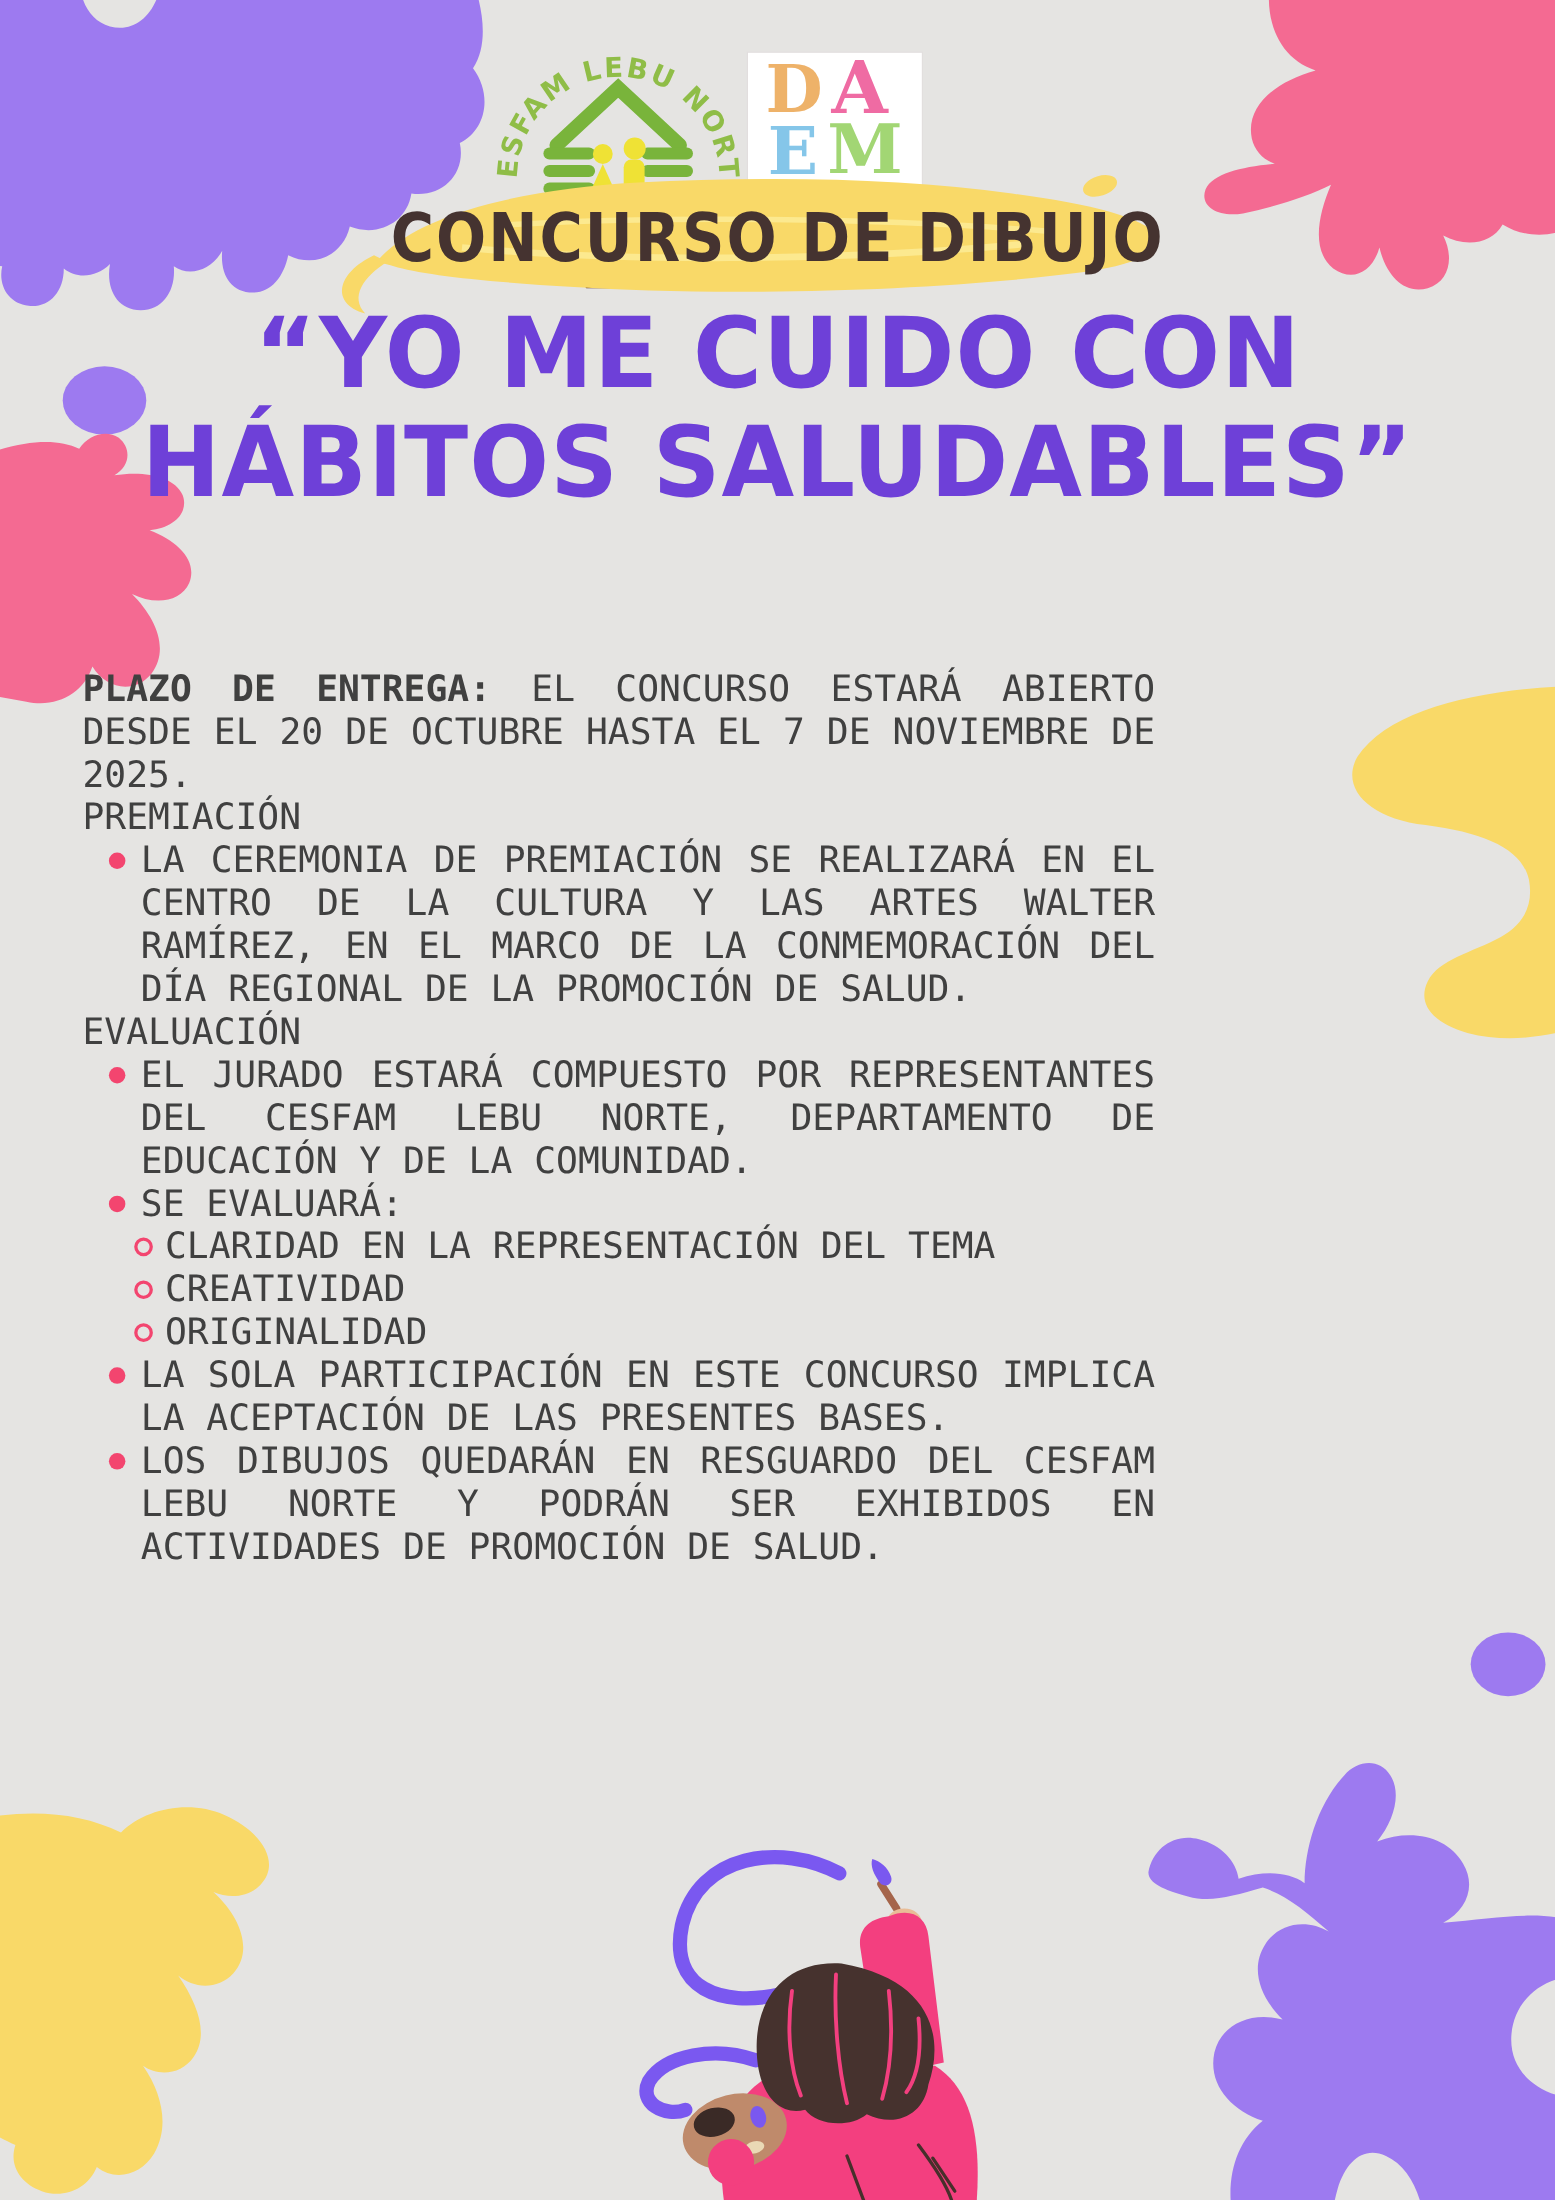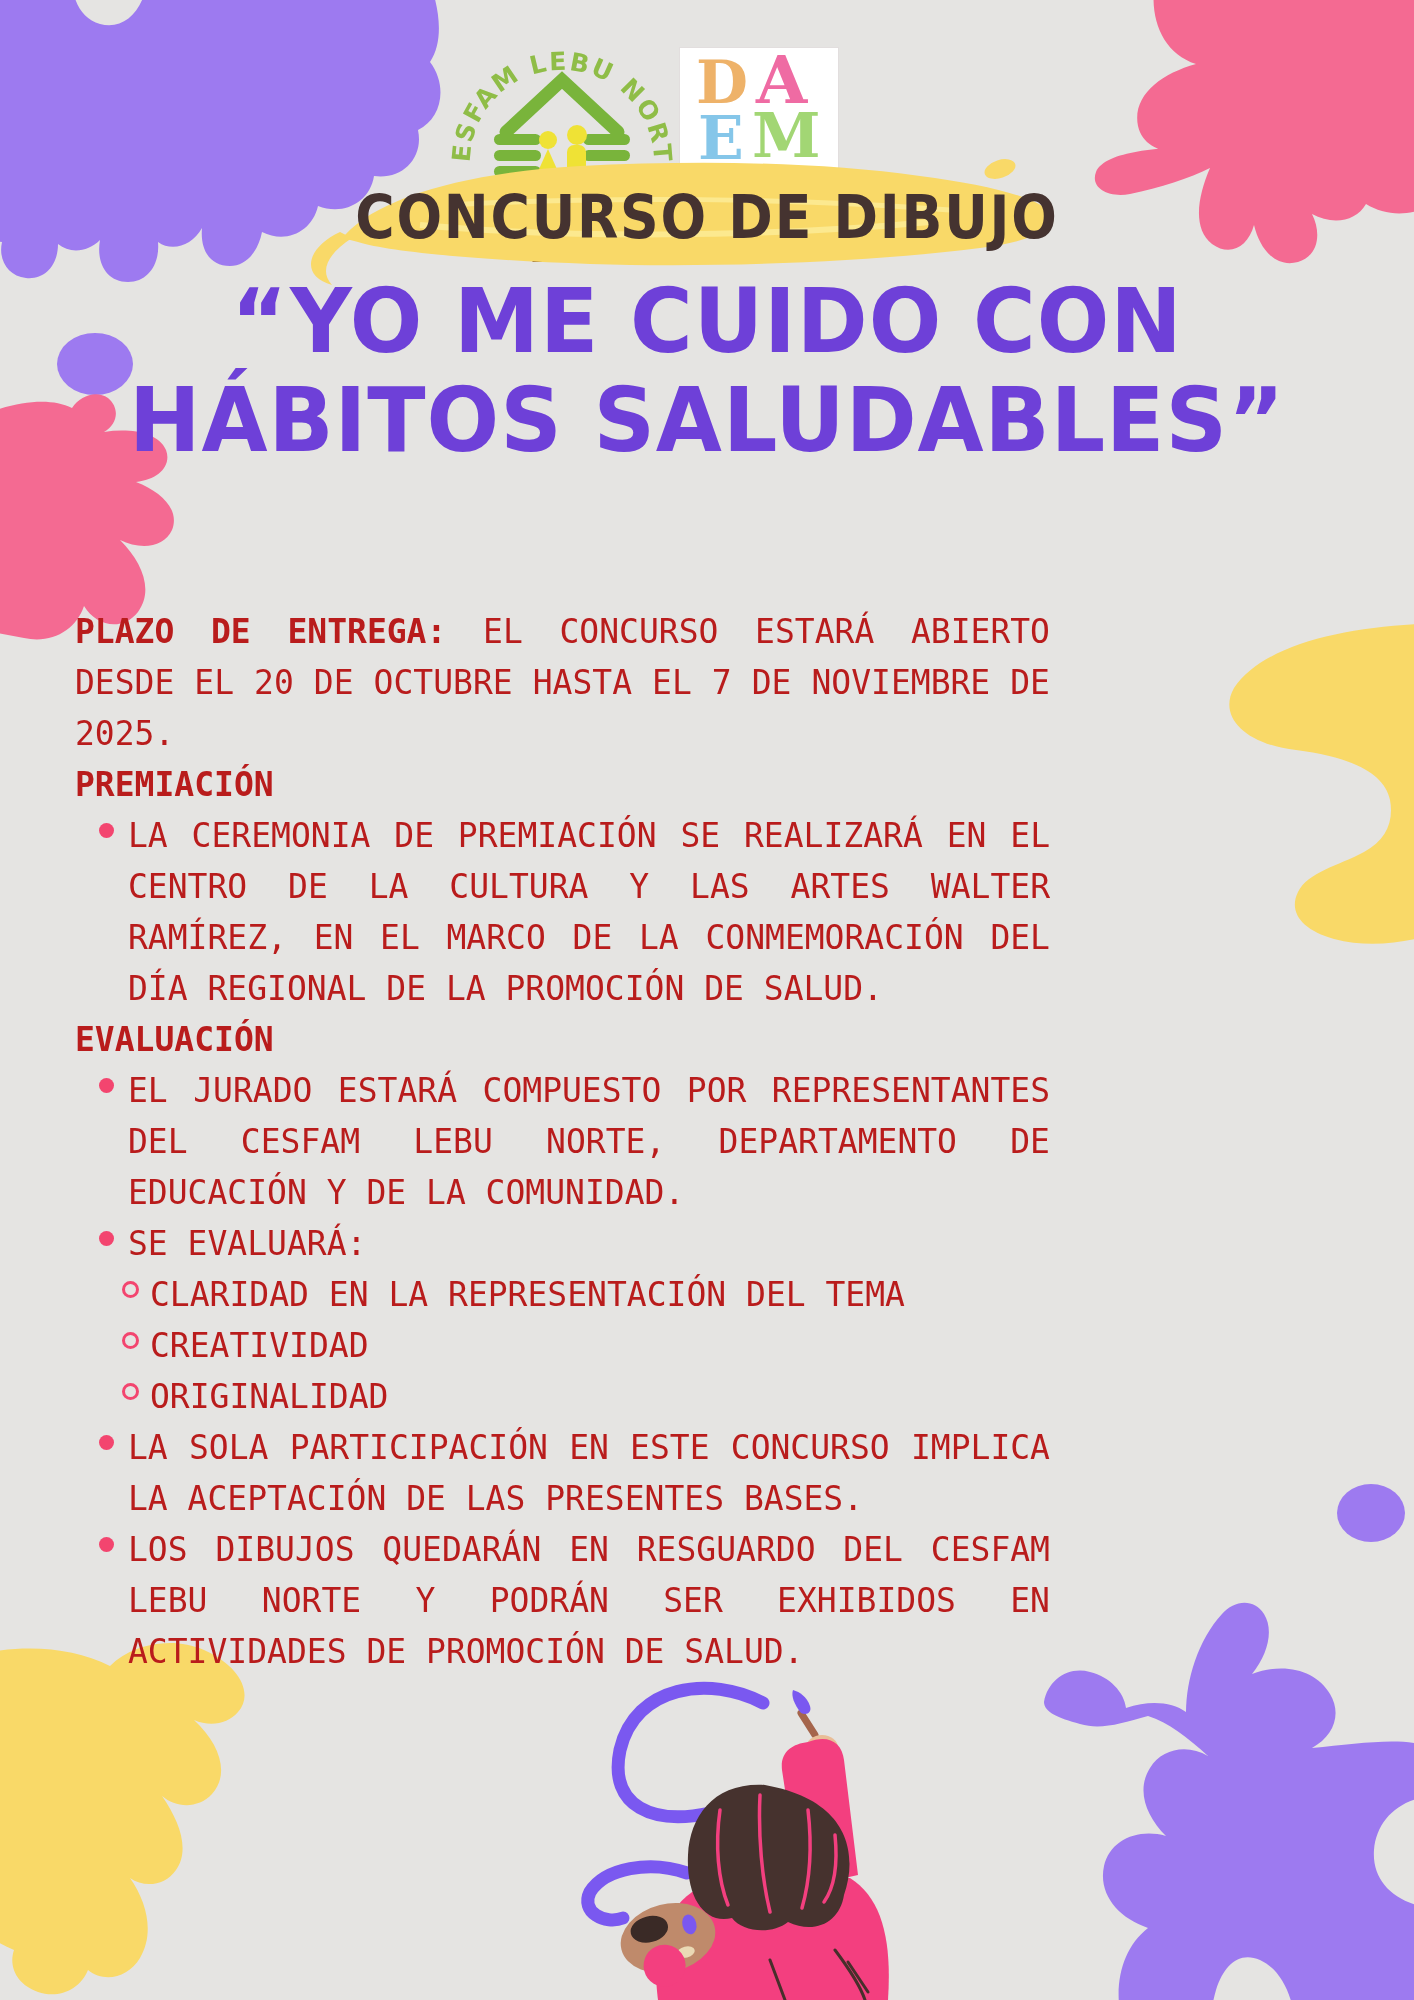--- a/index.html
+++ b/index.html
@@ -39,24 +39,24 @@
   
   .quote{
     position:absolute; top:272px; left:0; width:100%; text-align:center;
     font-family:"DejaVu Sans", sans-serif; font-weight:800; color:#6e40d8;
     font-size:89px; line-height:99px; transform:scaleX(.96); letter-spacing:1px;
   }
 
   
   .rules{
     position:absolute; left:75px; top:606px; width:975px;
-    color:#b91c1c; font-size:33px; line-height:51px; text-align:justify;
+    color:#404040; font-size:33px; line-height:39px; text-align:justify;
   }
   .rules p, .rules h2{margin:0; padding:0;}
-  .rules h2{font-size:33px; font-weight:bold; text-align:left;}
+  .rules h2{font-size:33px; font-weight:normal; text-align:left;}
   .bullet{position:relative; padding-left:53px;}
   .bullet .dot{position:absolute; left:24px; top:13px; width:15px; height:15px;
         border-radius:50%; background:#f3456f;}
   .sub{position:relative; padding-left:75px;}
   .sub .ring{position:absolute; left:47px; top:12px; width:11px; height:11px;
         border-radius:50%; border:3.5px solid #f3456f; background:transparent;}
 
   .girl-svg{position:absolute; left:420px; top:1630px; width:480px; height:370px;}
 </style>
 </head>

